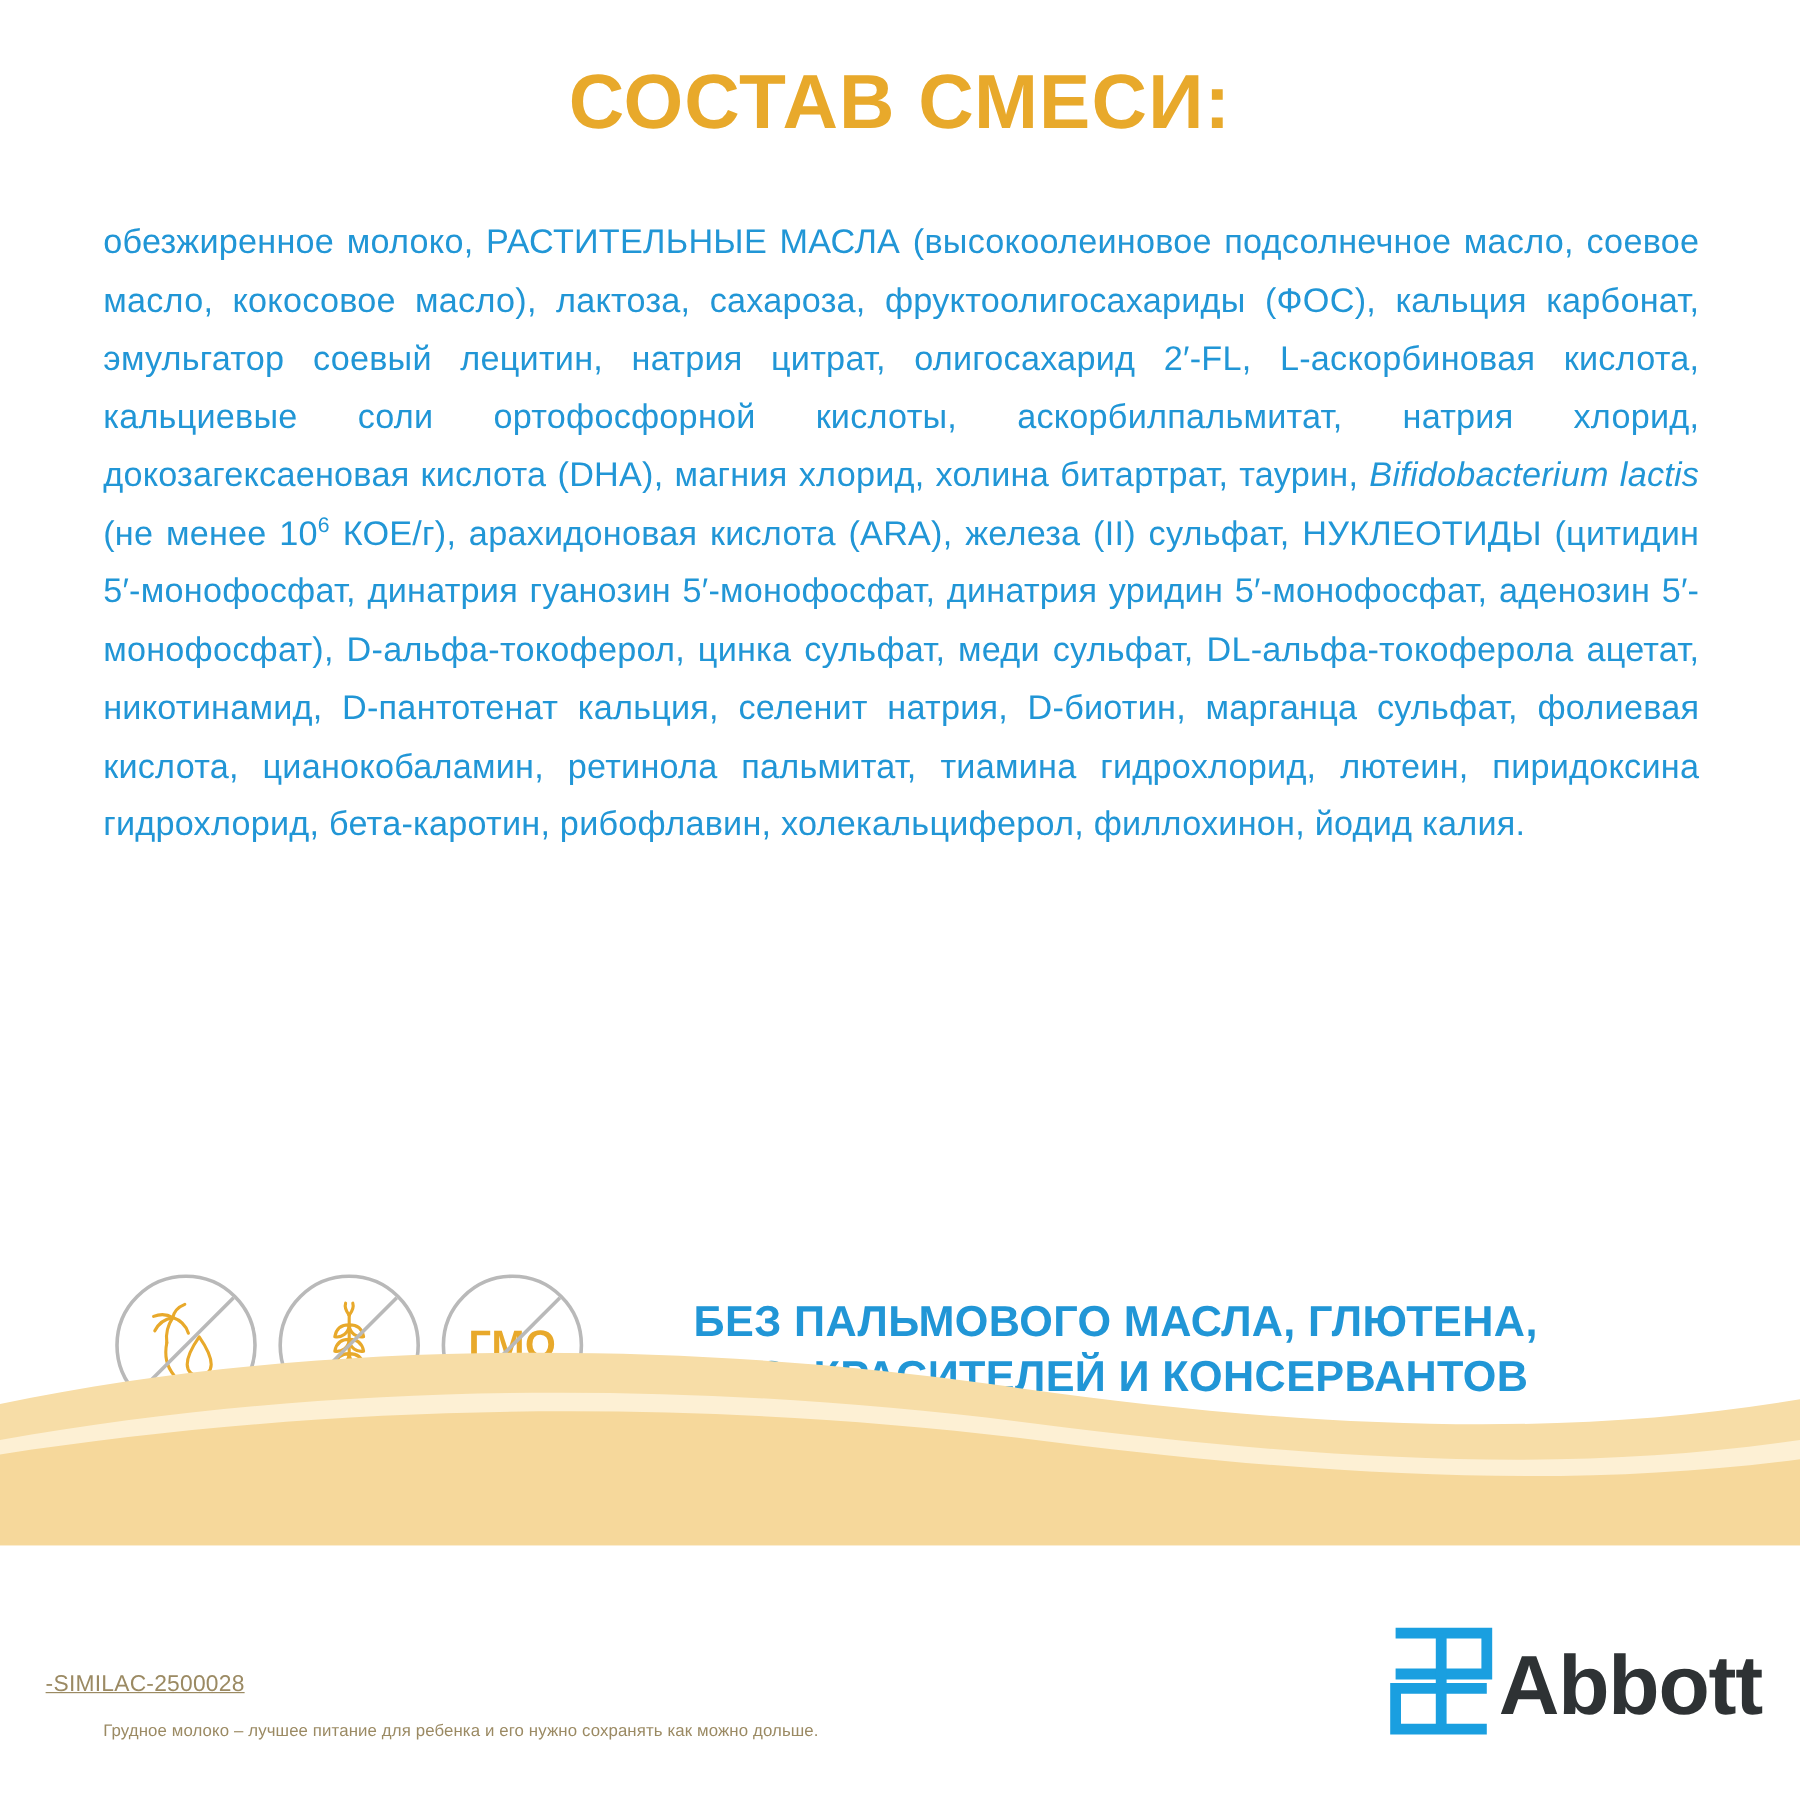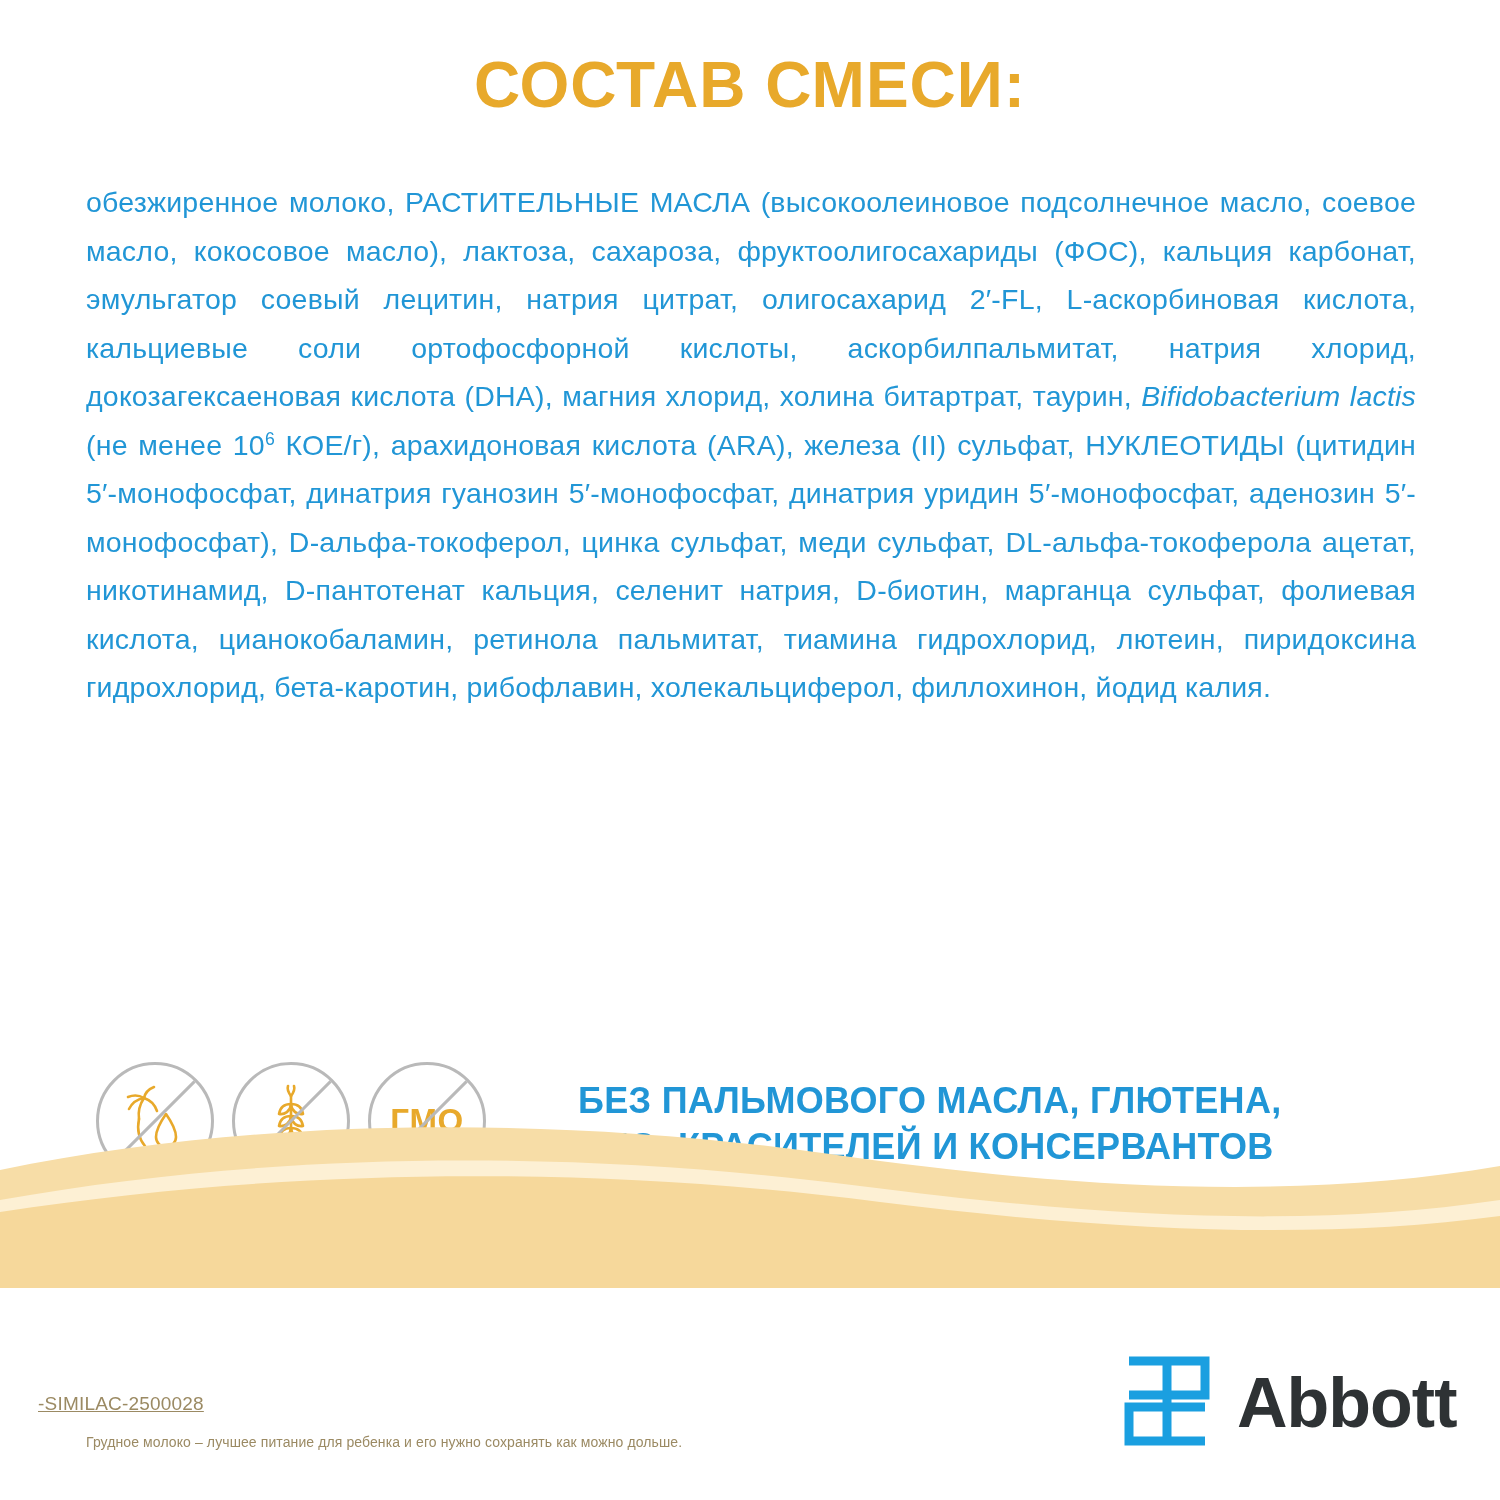--- a/index.html
+++ b/index.html
@@ -133,25 +133,24 @@
     color: #9b8a63;
     font-size: 14px;
     line-height: 29px;
     letter-spacing: 0.1px;
     margin-left: 48px;
   }
 
   
   .logo {
     position: absolute;
-    left: 1119px;
+    left: 1153px;
     top: 1355px;
     display: flex;
     align-items: center;
-    gap: 22px;
   }
   .logo-word {
     color: #2e3234;
     font-size: 70px;
     font-weight: bold;
     letter-spacing: -1px;
     line-height: 1;
   }
 </style>
 </head>

